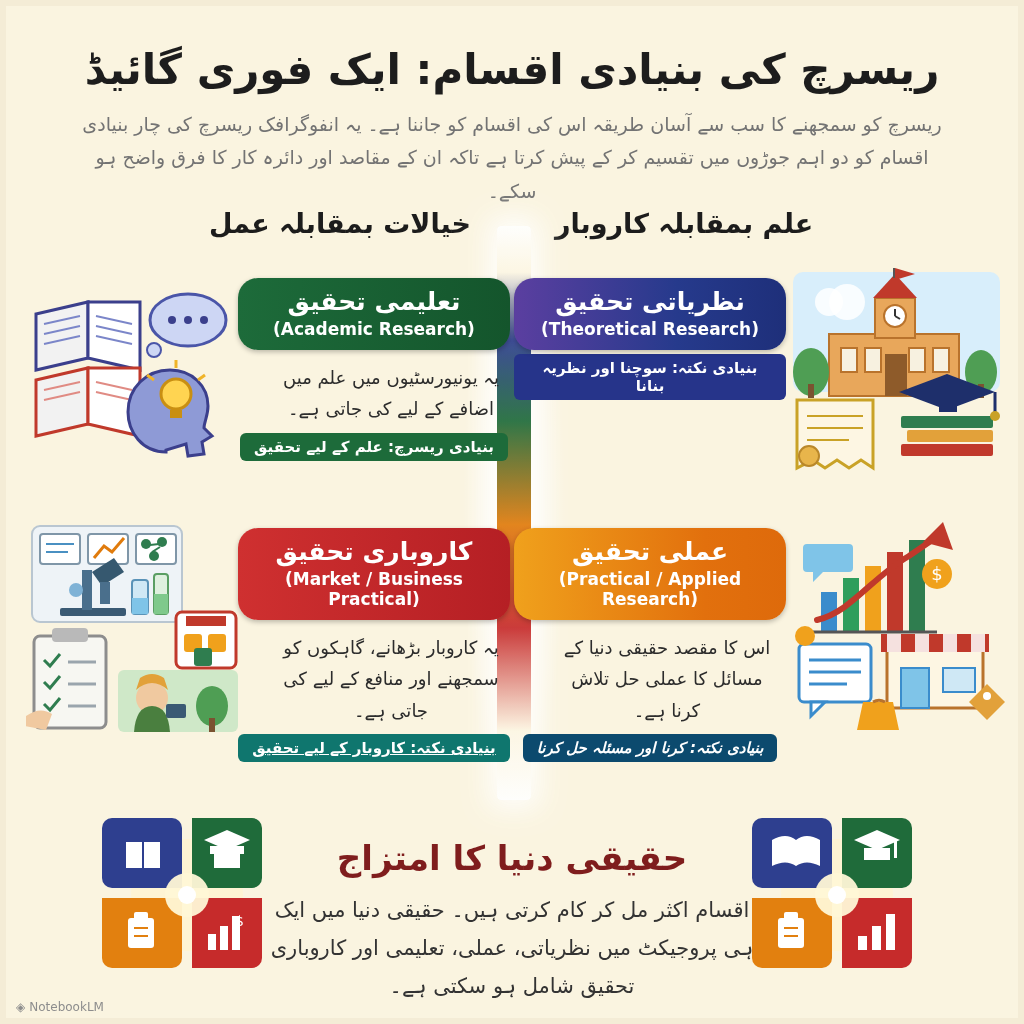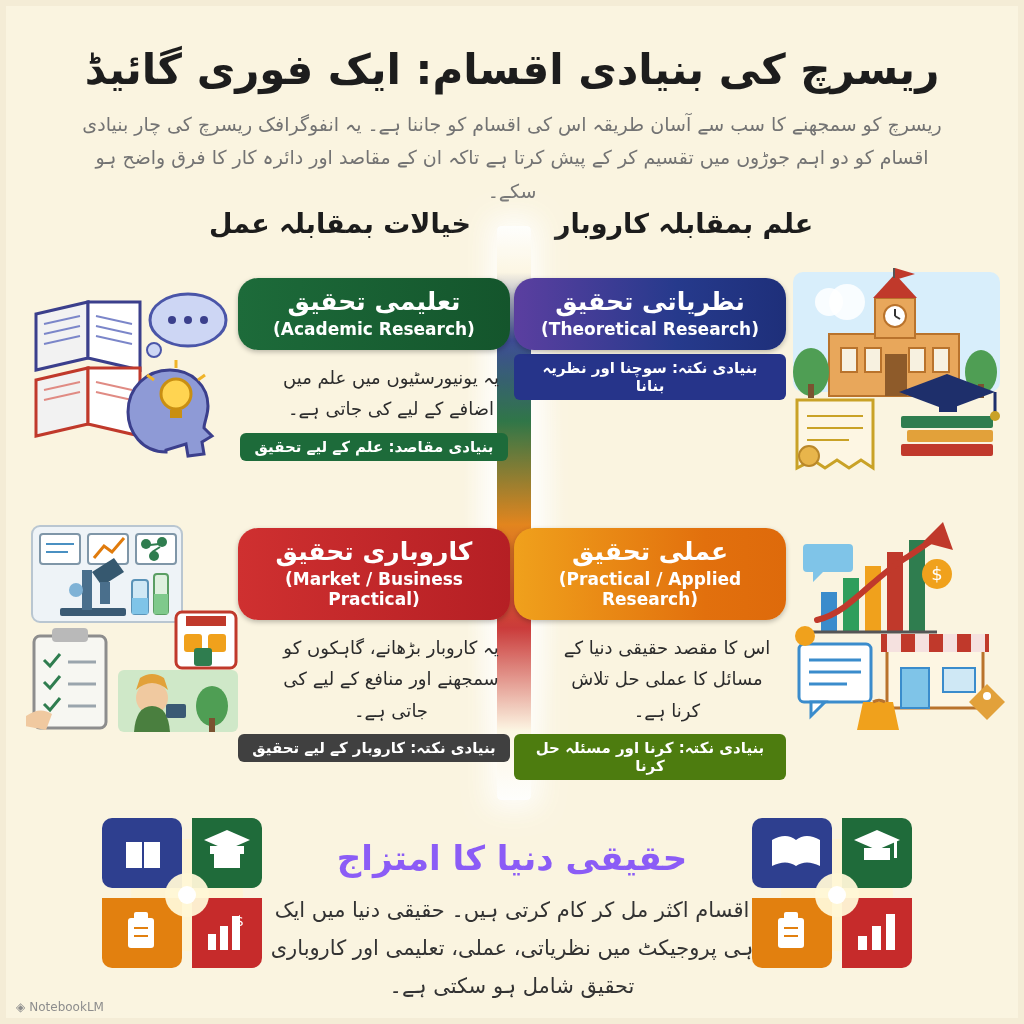--- a/index.html
+++ b/index.html
@@ -81,35 +81,35 @@
   .card.theoretical{top:278px;right:238px;}
   .card.theoretical .banner{background:linear-gradient(90deg,#5b3fa0 0%,#263a8c 60%,#1e2f7a 100%);}
   .card.theoretical .key{background:#26348a;}
 
   .card.academic{top:278px;left:238px;}
   .card.academic .banner{background:linear-gradient(90deg,#1d6b3a 0%,#14552c 100%);}
   .card.academic .key{background:#1d6b3a;}
 
   .card.practical{top:528px;right:238px;}
   .card.practical .banner{background:linear-gradient(90deg,#f0a11c 0%,#e2700d 70%,#de6a0b 100%);}
-  .card.practical .key{background:#4d7c0f;}
+  .card.practical .key{background:#0c4a6e;font-style:italic;}
 
   .card.market{top:528px;left:238px;}
   .card.market .banner{background:linear-gradient(90deg,#cf3030 0%,#b51f24 100%);}
-  .card.market .key{background:#404040;}
+  .card.market .key{background:#0f766e;text-decoration:underline;}
 
   .key-wrap{text-align:center;}
 
   
   .ill{position:absolute;}
 
   
   .bottom-title{
     position:absolute;top:838px;left:0;right:0;text-align:center;
-    font-size:34px;font-weight:bold;color:#8b5cf6;
+    font-size:34px;font-weight:bold;color:#7f1d1d;
   }
   .bottom-text{
     position:absolute;top:892px;left:268px;right:268px;
     text-align:center;font-size:21px;line-height:1.8;color:#333;
   }
   .watermark{
     position:absolute;right:auto;left:16px;bottom:10px;
     direction:ltr;font-size:12px;color:#8d8d8d;
     display:flex;align-items:center;gap:4px;
   }
@@ -331,21 +331,21 @@
   </div>
   <div class="key-wrap"><span class="key">بنیادی نکتہ: سوچنا اور نظریہ بنانا</span></div>
 </div>
 
 <div class="card academic">
   <div class="banner">
     <div class="ur">تعلیمی تحقیق</div>
     <div class="en">(Academic Research)</div>
   </div>
   <div class="body">یہ یونیورسٹیوں میں علم میں اضافے کے لیے کی جاتی ہے۔</div>
-  <div class="key-wrap"><span class="key">بنیادی مقاصد: علم کے لیے تحقیق</span></div>
+  <div class="key-wrap"><span class="key">بنیادی ریسرچ: علم کے لیے تحقیق</span></div>
 </div>
 
 <div class="card practical">
   <div class="banner">
     <div class="ur">عملی تحقیق</div>
     <div class="en">(Practical / Applied Research)</div>
   </div>
   <div class="body">اس کا مقصد حقیقی دنیا کے مسائل کا عملی حل تلاش کرنا ہے۔</div>
   <div class="key-wrap"><span class="key">بنیادی نکتہ: کرنا اور مسئلہ حل کرنا</span></div>
 </div>

